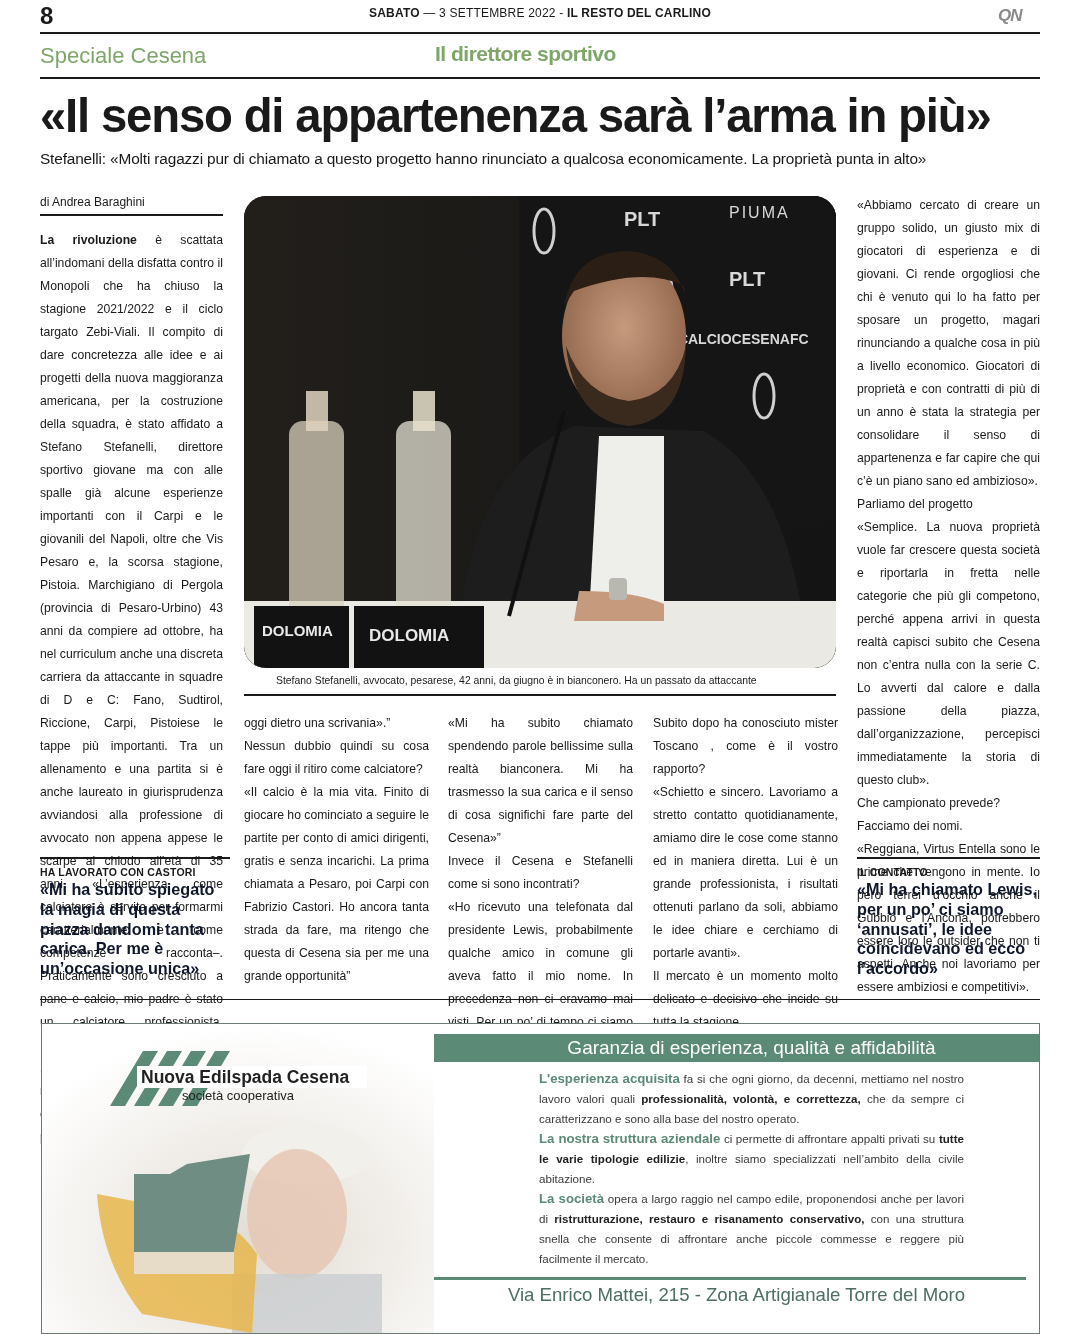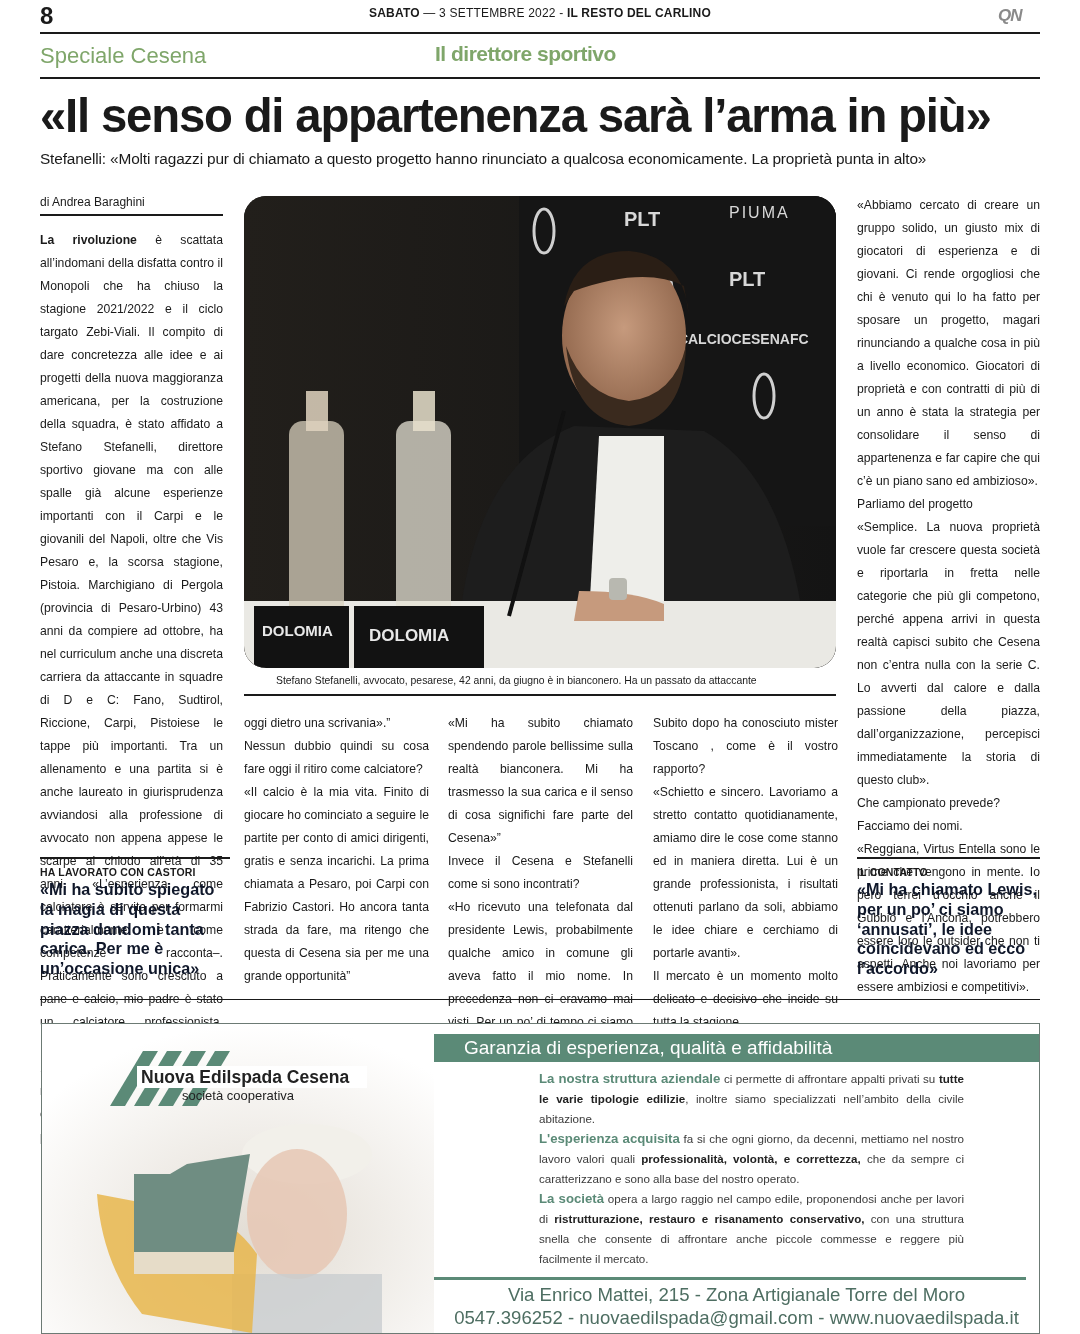--- a/index.html
+++ b/index.html
@@ -30,21 +30,21 @@
   .photo { left: 244px; top: 196px; width: 592px; height: 472px; background: #1b1a18; overflow: hidden; border-radius: 22px; }
   .caption { left: 244px; top: 675px; width: 592px; font-size: 10.4px; margin-left: 32px; }
   .pull-label { font-size: 10.5px; font-weight: bold; letter-spacing: 0.2px; }
   .pull-quote { font-size: 16.2px; line-height: 19.8px; font-weight: bold; color: #0f172a; }
   .pull-a-label { left: 40px; top: 866px; }
   .pull-a { left: 40px; top: 880px; width: 190px; }
   .pull-e-label { left: 857px; top: 866px; }
   .pull-e { left: 857px; top: 880px; width: 190px; }
   
   .ad { left: 41px; top: 1023px; width: 997px; height: 309px; border: 1px solid #6c7a74; background: #fff; overflow: hidden; }
-  .ad-band { position: absolute; left: 392px; top: 10px; width: 605px; height: 28px; background: #5b8a77; color: #fff; font-size: 19px; text-align: left; line-height: 28px; padding-left: 30px; box-sizing: border-box; }
+  .ad-band { position: absolute; left: 392px; top: 10px; width: 605px; height: 28px; background: #5b8a77; color: #fff; font-size: 19px; text-align: center; line-height: 28px; padding-left: 30px; box-sizing: border-box; }
   .ad-text { position: absolute; left: 497px; top: 45px; width: 425px; font-size: 11.6px; line-height: 20px; color: #3a3a3a; text-align: justify; }
   .ad-text p { margin: 0; }
   .ad-text .hl { color: #5b8a77; font-weight: bold; font-size: 13.2px; }
   .ad-text b { color: #222; }
   .ad-rule { position: absolute; left: 392px; top: 253px; width: 592px; height: 3px; background: #5b8a77; }
   .ad-addr { position: absolute; left: 392px; top: 259px; width: 605px; text-align: center; font-size: 18.6px; line-height: 23px; color: #4e6e62; }
   .ad-brand { position: absolute; left: 99px; top: 43px; font-size: 17.5px; font-weight: bold; color: #222; }
   .ad-sub { position: absolute; left: 140px; top: 64px; font-size: 13px; color: #222; }
 </style>
 </head>
@@ -183,22 +183,21 @@
       <polygon points="92,82 125,27 140,27 107,82"></polygon>
       <polygon points="116,82 149,27 164,27 131,82"></polygon>
       <polygon points="140,82 173,27 188,27 155,82"></polygon>
     </g>
     <rect x="95" y="42" width="230" height="22" fill="#ffffff"></rect>
   </svg>
   <div class="ad-brand">Nuova Edilspada Cesena</div>
   <div class="ad-sub">società cooperativa</div>
   <div class="ad-band">Garanzia di esperienza, qualità e affidabilità</div>
   <div class="ad-text">
+    <p><span class="hl">L'esperienza acquisita</span><span> fa si che ogni giorno, da decenni, mettiamo nel nostro lavoro valori quali </span><b>professionalità, volontà, e correttezza,</b><span> che da sempre ci caratterizzano e sono alla base del nostro operato.</span></p>
     <p><span class="hl">La nostra struttura aziendale</span><span> ci permette di affrontare appalti privati su </span><b>tutte le varie tipologie edilizie</b><span>, inoltre siamo specializzati nell’ambito della civile abitazione.</span></p>
-    <p><span class="hl">L'esperienza acquisita</span><span> fa si che ogni giorno, da decenni, mettiamo nel nostro lavoro valori quali </span><b>professionalità, volontà, e correttezza,</b><span> che da sempre ci caratterizzano e sono alla base del nostro operato.</span></p>
     <p><span class="hl">La società</span><span> opera a largo raggio nel campo edile, proponendosi anche per lavori di </span><b>ristrutturazione, restauro e risanamento conservativo,</b><span> con una struttura snella che consente di affrontare anche piccole commesse e reggere più facilmente il mercato.</span></p>
   </div>
   <div class="ad-rule"></div>
   <div class="ad-addr">
     <div>Via Enrico Mattei, 215 - Zona Artigianale Torre del Moro</div>
-    <div>0547.396252 - nuovaedilspada@gmail.com - www.nuovaedilspada.it</div>
   </div>
 </div>
 
 </body></html>

